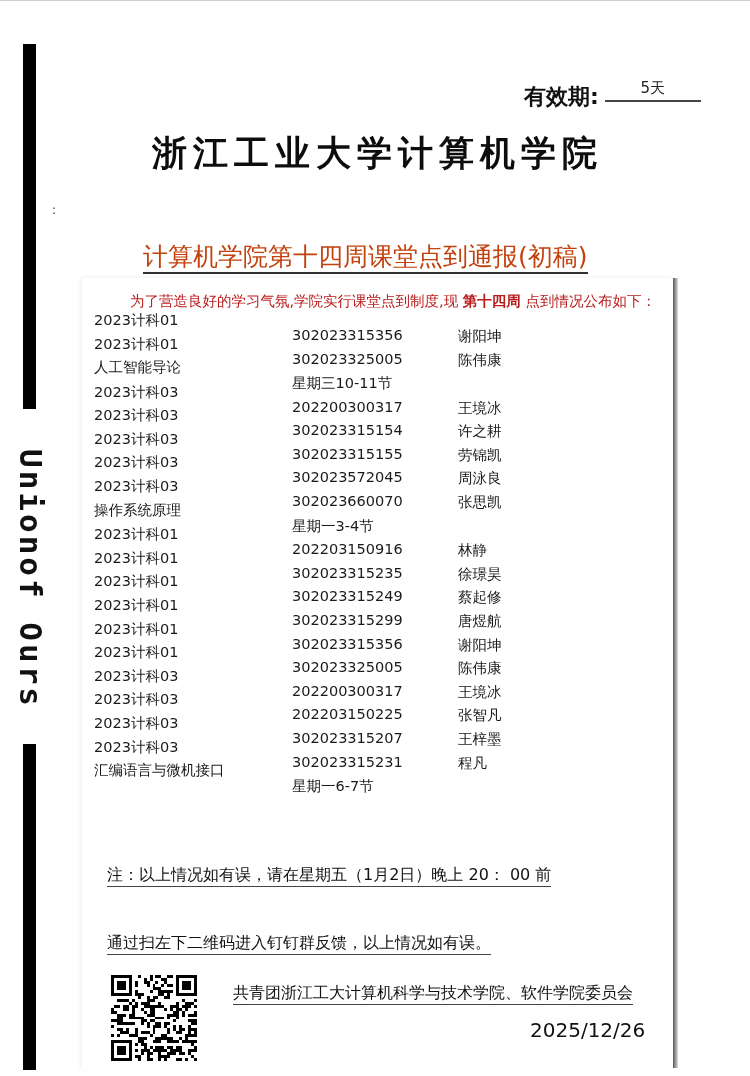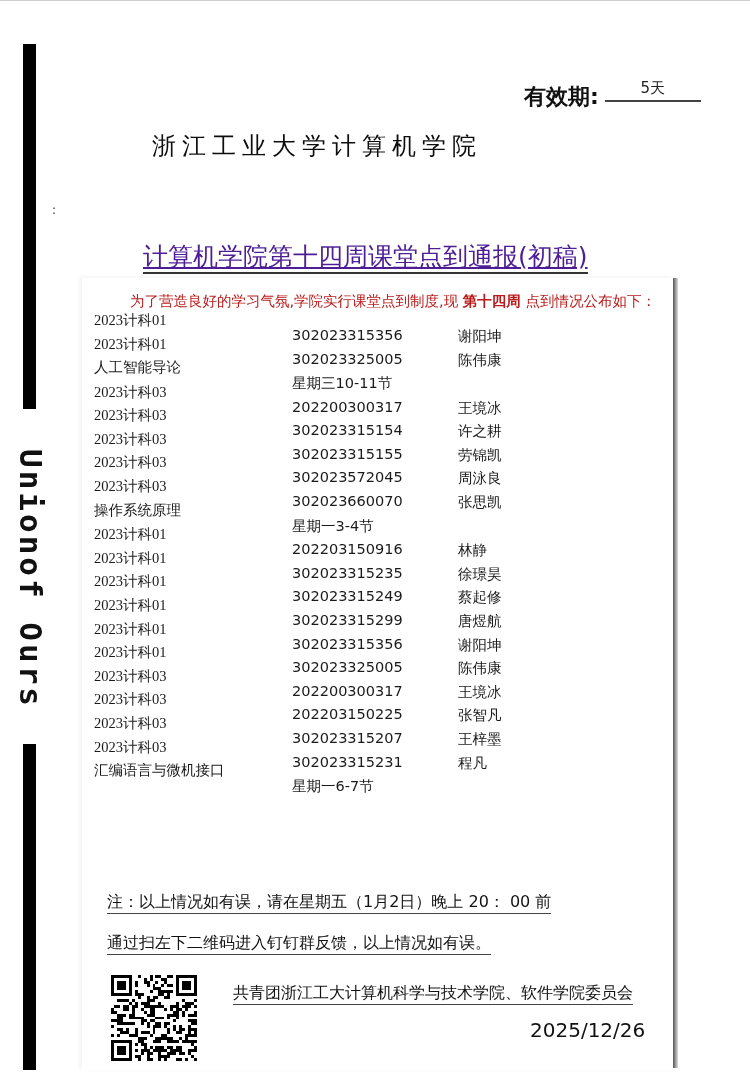--- a/index.html
+++ b/index.html
@@ -22,47 +22,47 @@
     font-family:"DejaVu Sans Mono", monospace; font-weight:bold;
     font-size:31px; letter-spacing:3px; color:#111;
   }
   .validity { position:absolute; left:524px; top:79px; display:flex; align-items:center; }
   .validity .lbl { font-size:22px; font-weight:bold; color:#111; }
   .validity .val {
     margin-left:6px; width:96px; border-bottom:2px solid #444;
     text-align:center; font-size:15px; padding-bottom:2px; margin-bottom:12px; color:#222;
   }
   .school-title {
-    position:absolute; left:152px; top:130px; font-size:24px; font-weight:normal;
+    position:absolute; left:152px; top:130px; font-size:35px; font-weight:bold;
     letter-spacing:6px; color:#0d0d0d;
   }
   .colon-dot { position:absolute; left:52px; top:203px; font-size:12px; color:#333; }
   .doc-title {
-    position:absolute; left:143px; top:242px; font-size:25px; color:#4c1d95;
-    border-bottom:2px solid #333; padding-bottom:0; line-height:30px;text-decoration:underline;
+    position:absolute; left:143px; top:242px; font-size:25px; color:#c2410c;
+    border-bottom:2px solid #333; padding-bottom:0; line-height:30px;
   }
   .paper {
     position:absolute; left:82px; top:278px; width:592px; height:792px;
     background:#fff;
     box-shadow: -2px -1px 4px rgba(0,0,0,0.06);
   }
   .paper-edge { position:absolute; left:673px; top:278px; width:5px; height:790px;
     background:linear-gradient(to right,#555,#999,#ddd); }
   .intro {
     position:absolute; left:130px; top:292px; font-size:14.5px; color:#b91c1c; white-space:nowrap;
   }
   .intro b { font-weight:bold; }
   .rows { position:absolute; left:94px; top:311px; }
   .row { position:relative; height:23.6px; font-size:14.5px; color:#1a1a1a; }
-  .row .c1 { position:absolute; left:0; top:0; white-space:nowrap;font-family:Liberation Serif, serif; }
+  .row .c1 { position:absolute; left:0; top:0; white-space:nowrap; }
   .row .c2 { position:absolute; left:198px; top:16px; white-space:nowrap; }
   .row .c3 { position:absolute; left:364px; top:0; white-space:nowrap;margin-top:16px; }
   .row.course { height:24.5px; }
   .note { position:absolute; left:107px; font-size:16px; color:#111; border-bottom:1.5px solid #444; white-space:nowrap; line-height:22px; }
-  .note.n1 { top:891px; }
+  .note.n1 { top:864px; }
   .note.n2 { top:932px; }
   .qr { position:absolute; left:110px; top:975px; width:88px; height:86px; }
   .org { position:absolute; left:233px; top:982px; font-size:16px; color:#111; border-bottom:1.5px solid #444; white-space:nowrap; line-height:22px; }
   .date { position:absolute; left:530px; top:1018px; font-size:20px; color:#111; }
 </style>
 </head>
 <body>
 
 <div class="top-rule"></div>
 

